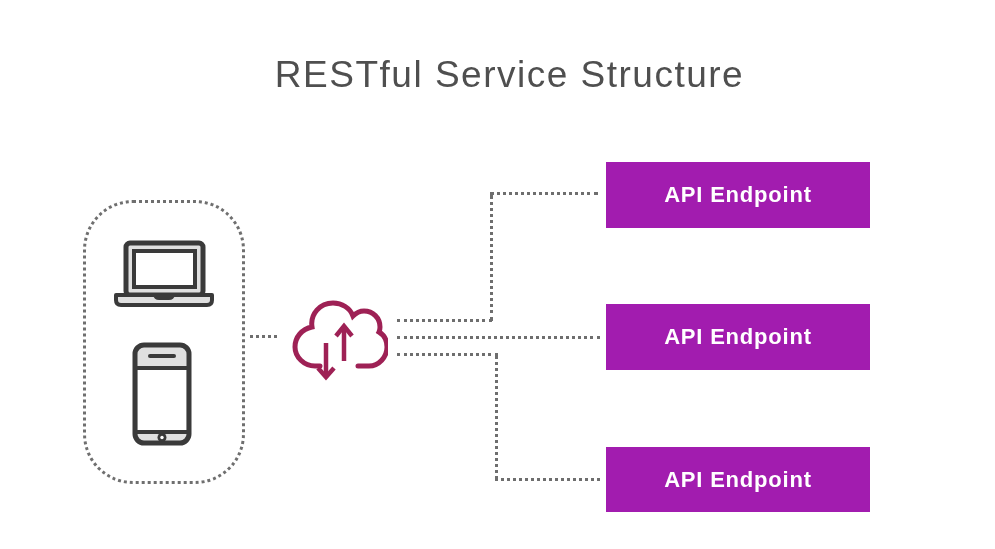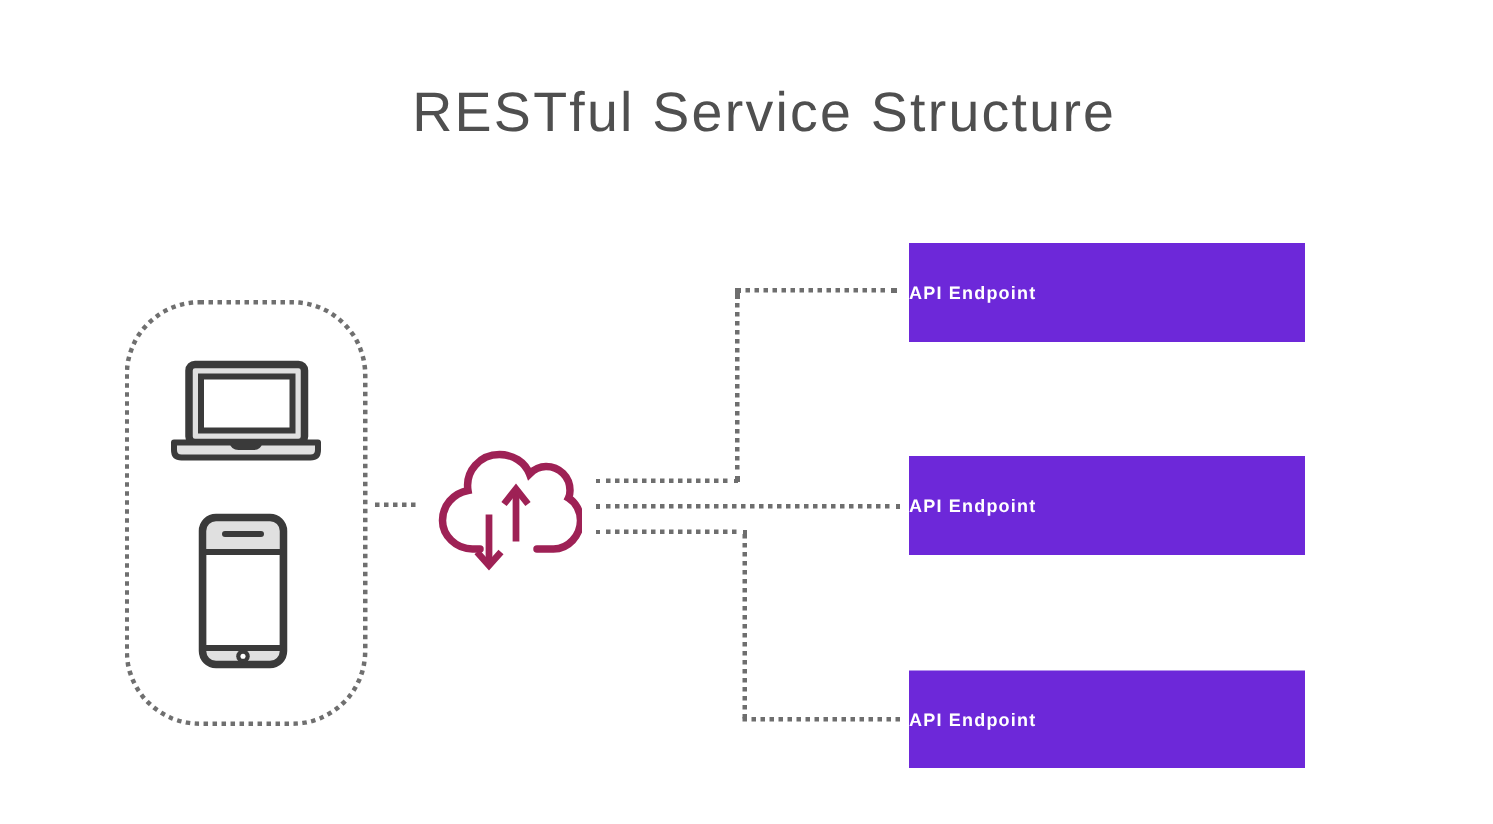--- a/index.html
+++ b/index.html
@@ -46,25 +46,26 @@
   .dot-v {
     position: absolute;
     width: 0;
     border-left: 3px dotted #6e6e6e;
   }
   .endpoint {
     position: absolute;
     left: 606px;
     width: 264px;
     height: 66px;
-    background: #6d28d9;
+    background: #a21caf;
     color: #ffffff;
     display: flex;
     align-items: center;
-    font-size: 12px;
+    justify-content: center;
+    font-size: 22px;
     font-weight: 600;
     letter-spacing: 0.8px;
   }
   .ep-1 { top: 162px; }
   .ep-2 { top: 304px; }
   .ep-3 { top: 447px; height: 65px; }
 </style>
 </head>
 <body>
 

